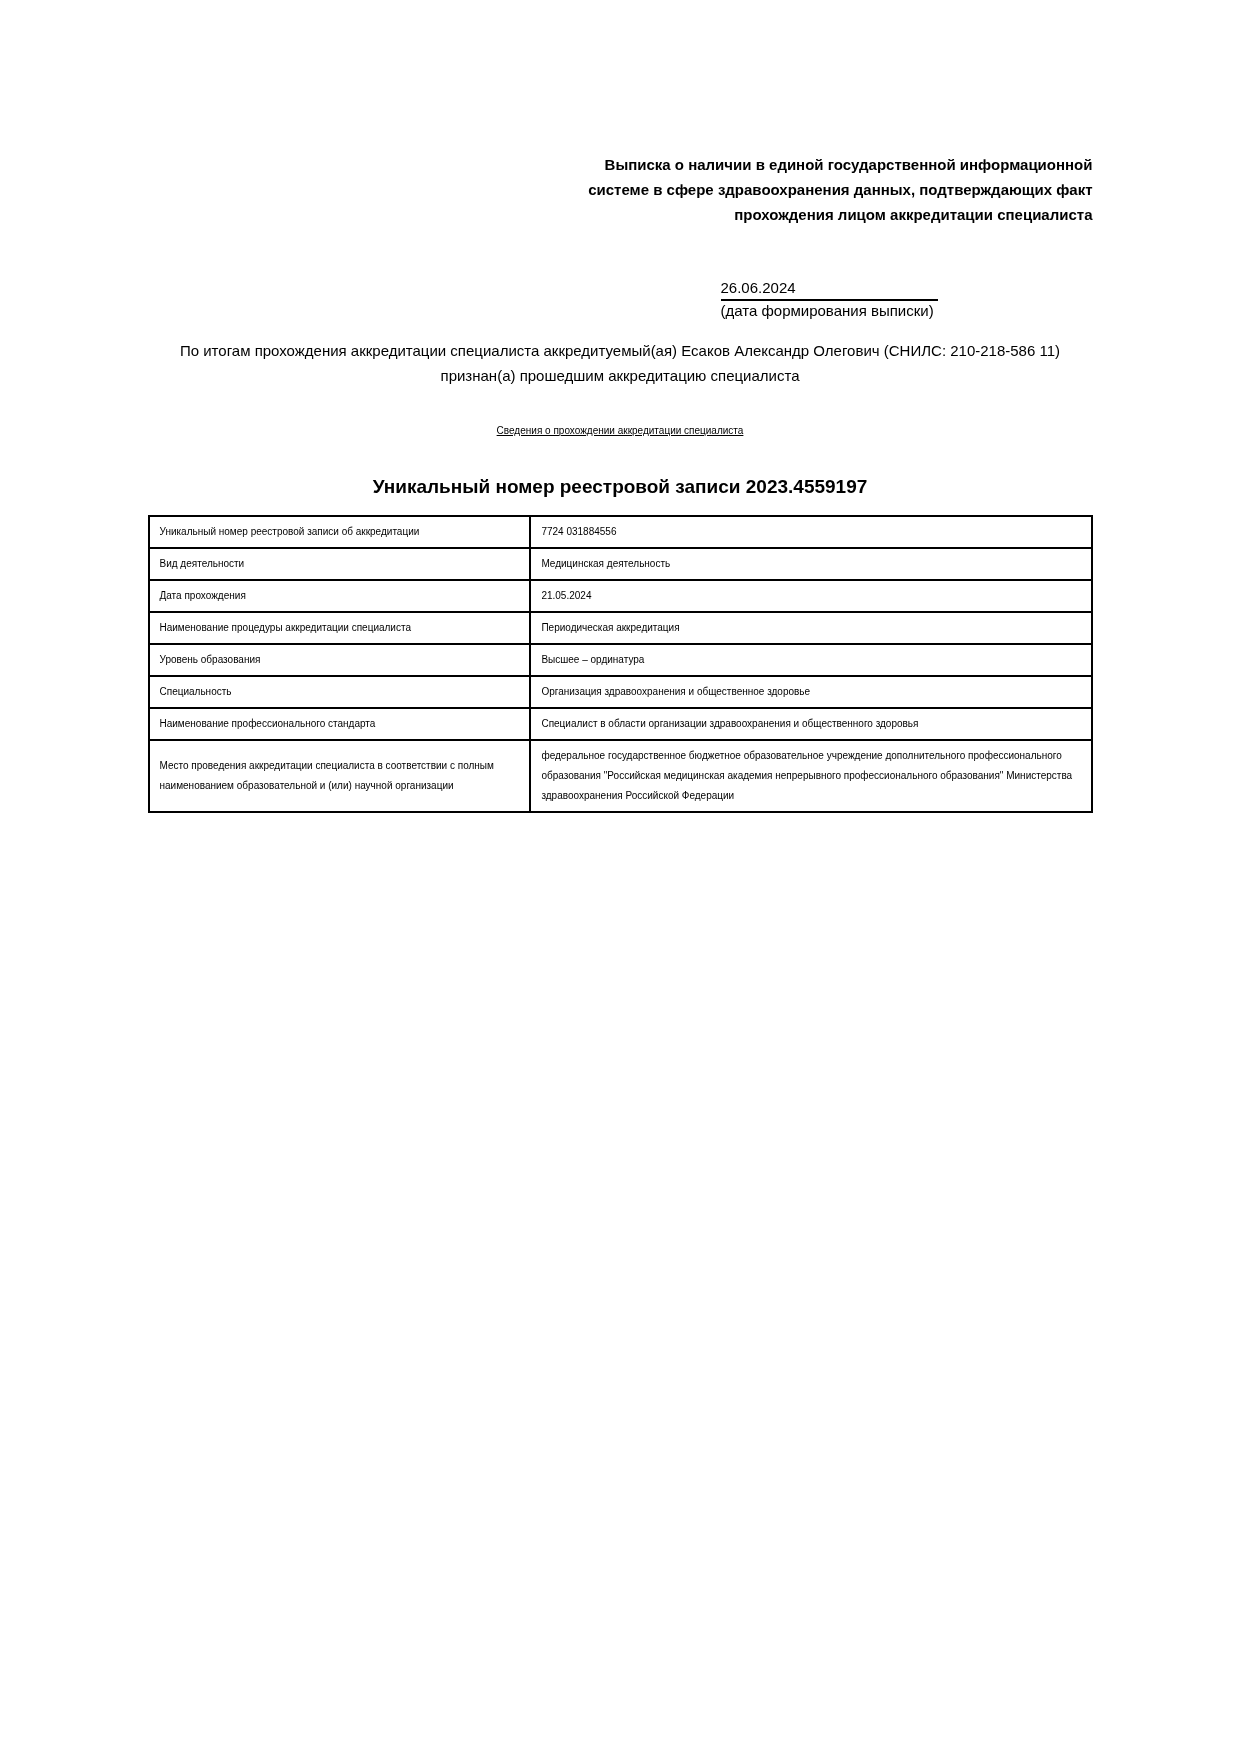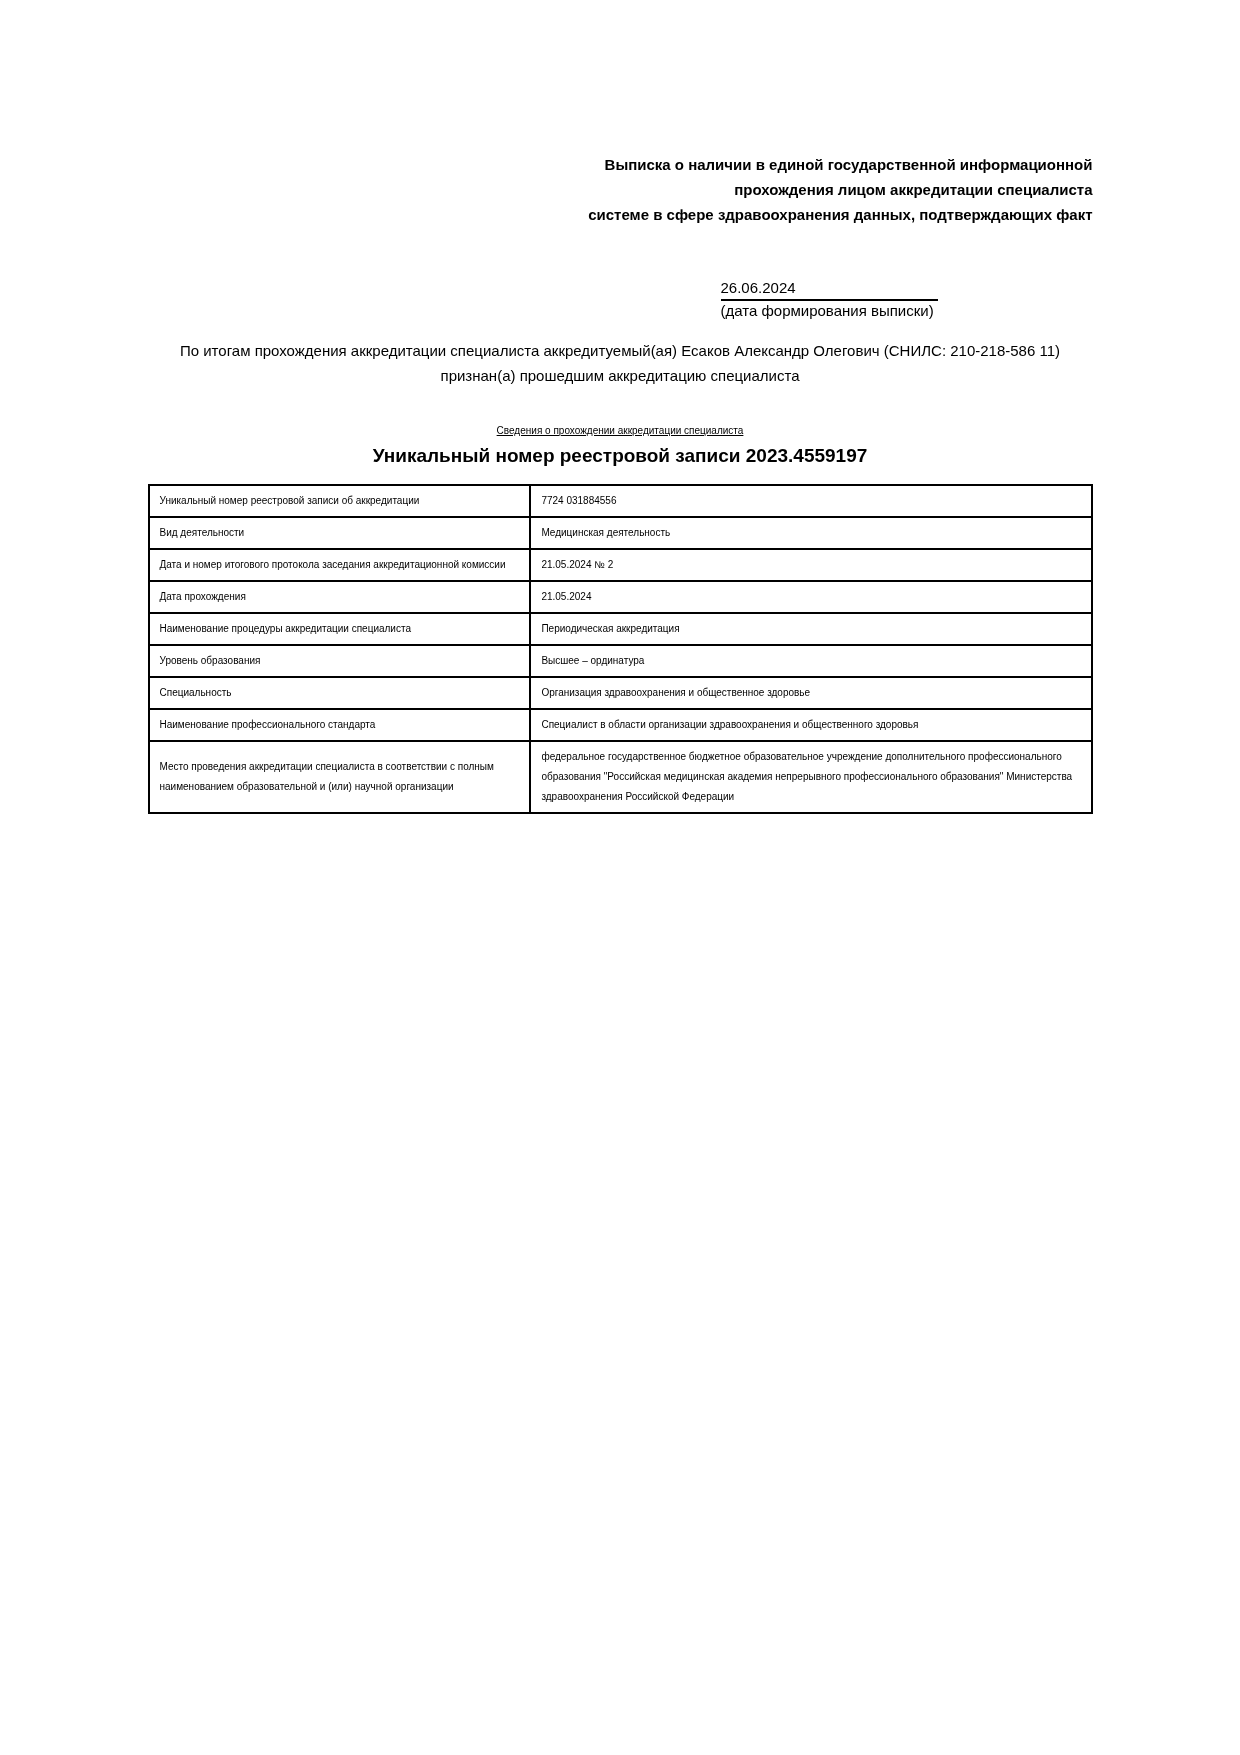--- a/index.html
+++ b/index.html
@@ -53,21 +53,21 @@
     text-align: center;
   }
   .section-heading {
     margin-top: 34px;
     font-size: 10px;
     line-height: 18px;
     text-align: center;
     text-decoration: underline;
   }
   .registry-subtitle {
-    margin-top: 5px;
+    margin-top: 36px;
     font-size: 19px;
     font-weight: bold;
     line-height: 22px;
     text-align: center;
   }
   table.accreditation-table {
     margin-top: 17px;
     width: 100%;
     border-collapse: collapse;
     table-layout: fixed;
@@ -83,22 +83,22 @@
   td.label-cell  { width: 40.5%; }
   td.value-cell  { width: 59.5%; }
 </style>
 </head>
 <body>
 
 <div class="content">
 
   <div class="doc-title">
     <div>Выписка о наличии в единой государственной информационной</div>
+    <div>системе в сфере здравоохранения данных, подтверждающих факт</div>
     <div>прохождения лицом аккредитации специалиста</div>
-    <div>системе в сфере здравоохранения данных, подтверждающих факт</div>
   </div>
 
   <div class="date-block">
     <span class="date-value">26.06.2024</span>
     <div class="date-caption">(дата формирования выписки)</div>
   </div>
 
   <div class="intro">
     <div>По итогам прохождения аккредитации специалиста аккредитуемый(ая) Есаков Александр Олегович (СНИЛС: 210-218-586 11)</div>
     <div>признан(а) прошедшим аккредитацию специалиста</div>
@@ -113,24 +113,20 @@
     <tr>
       <td class="label-cell">Уникальный номер реестровой записи об аккредитации</td>
       <td class="value-cell">7724 031884556</td>
     </tr>
 
     <tr>
       <td class="label-cell">Вид деятельности</td>
       <td class="value-cell">Медицинская деятельность</td>
     </tr>
 
-    <tr>
-      <td class="label-cell">Дата и номер итогового протокола заседания аккредитационной комиссии</td>
-      <td class="value-cell">21.05.2024 № 2</td>
-    </tr>
 
     <tr>
       <td class="label-cell">Дата прохождения</td>
       <td class="value-cell">21.05.2024</td>
     </tr>
 
 
     <tr>
       <td class="label-cell">Наименование процедуры аккредитации специалиста</td>
       <td class="value-cell">Периодическая аккредитация</td>

